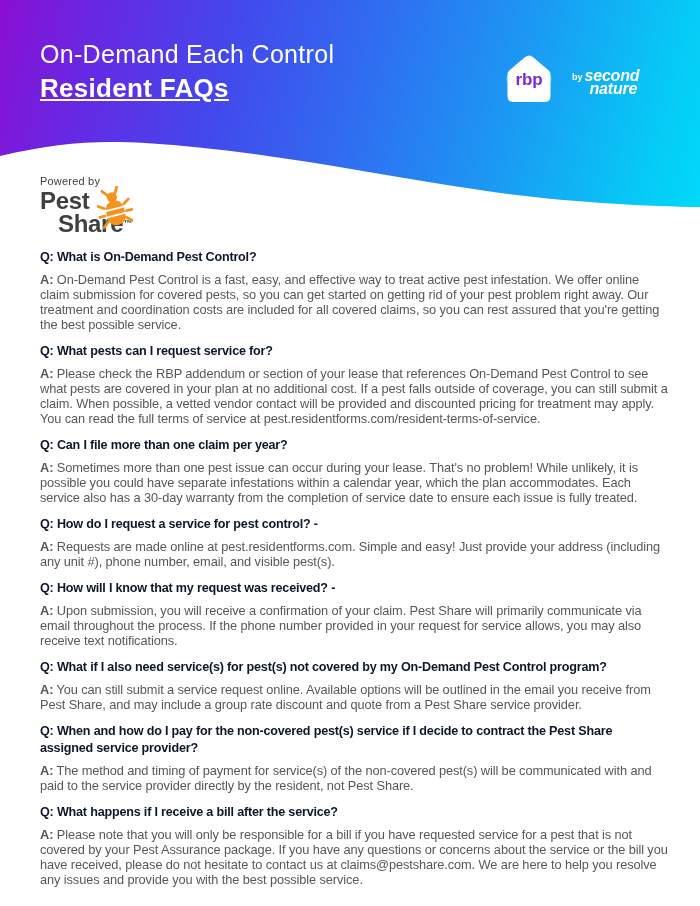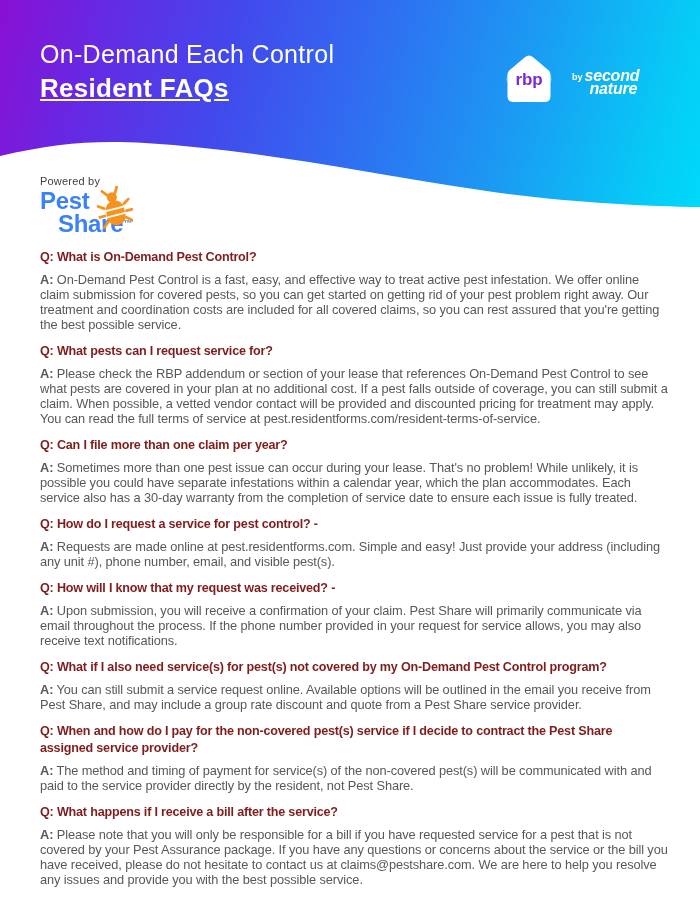--- a/index.html
+++ b/index.html
@@ -24,30 +24,30 @@
     position:absolute; left:0; top:20px; width:58px; text-align:center;
     color:#7A2BD5; font-size:17px; font-weight:700; letter-spacing:-.2px;
   }
   .sn { display:flex; margin-left:14px; color:#ffffff; margin-top:6px; }
   .sn-by { font-size:9px; font-weight:600; margin:3px 2px 0 0; }
   .sn-words { font-size:16px; font-weight:700; line-height:13px; letter-spacing:-.2px;font-style:italic; }
   .sn-line2 { padding-left:5px; }
   
   .powered { position:absolute; left:40px; top:175px; }
   .powered-label { font-size:11px; color:#3E3E3E; letter-spacing:.2px; }
-  .ps-wordmark { position:relative; margin-top:2px; color:#3b82f6; font-weight:700; }
+  .ps-wordmark { position:relative; margin-top:2px; color:#404040; font-weight:700; }
   .ps-line1 { font-size:24px; line-height:23px; letter-spacing:-.3px; }
   .ps-line2 { font-size:24px; line-height:23px; letter-spacing:-.3px; padding-left:18px; }
   .ps-tm { font-size:9px; vertical-align:6px; }
   .bug { position:absolute; left:56px; top:-3px; }
   
   .faq-list { position:absolute; left:40px; top:249px; width:628px; }
   .faq { margin-bottom:11px; }
   .faq-q {
-    font-size:12.6px; font-weight:700; color:#7f1d1d;
+    font-size:12.6px; font-weight:700; color:#0f172a;
     line-height:17px; letter-spacing:-.2px; margin-bottom:6px;
   }
   .faq-a {
     font-size:12.8px; color:#58585A; line-height:15px; letter-spacing:-.1px;
   }
   .a-prefix { font-weight:700; }
 </style>
 </head>
 <body>
 

